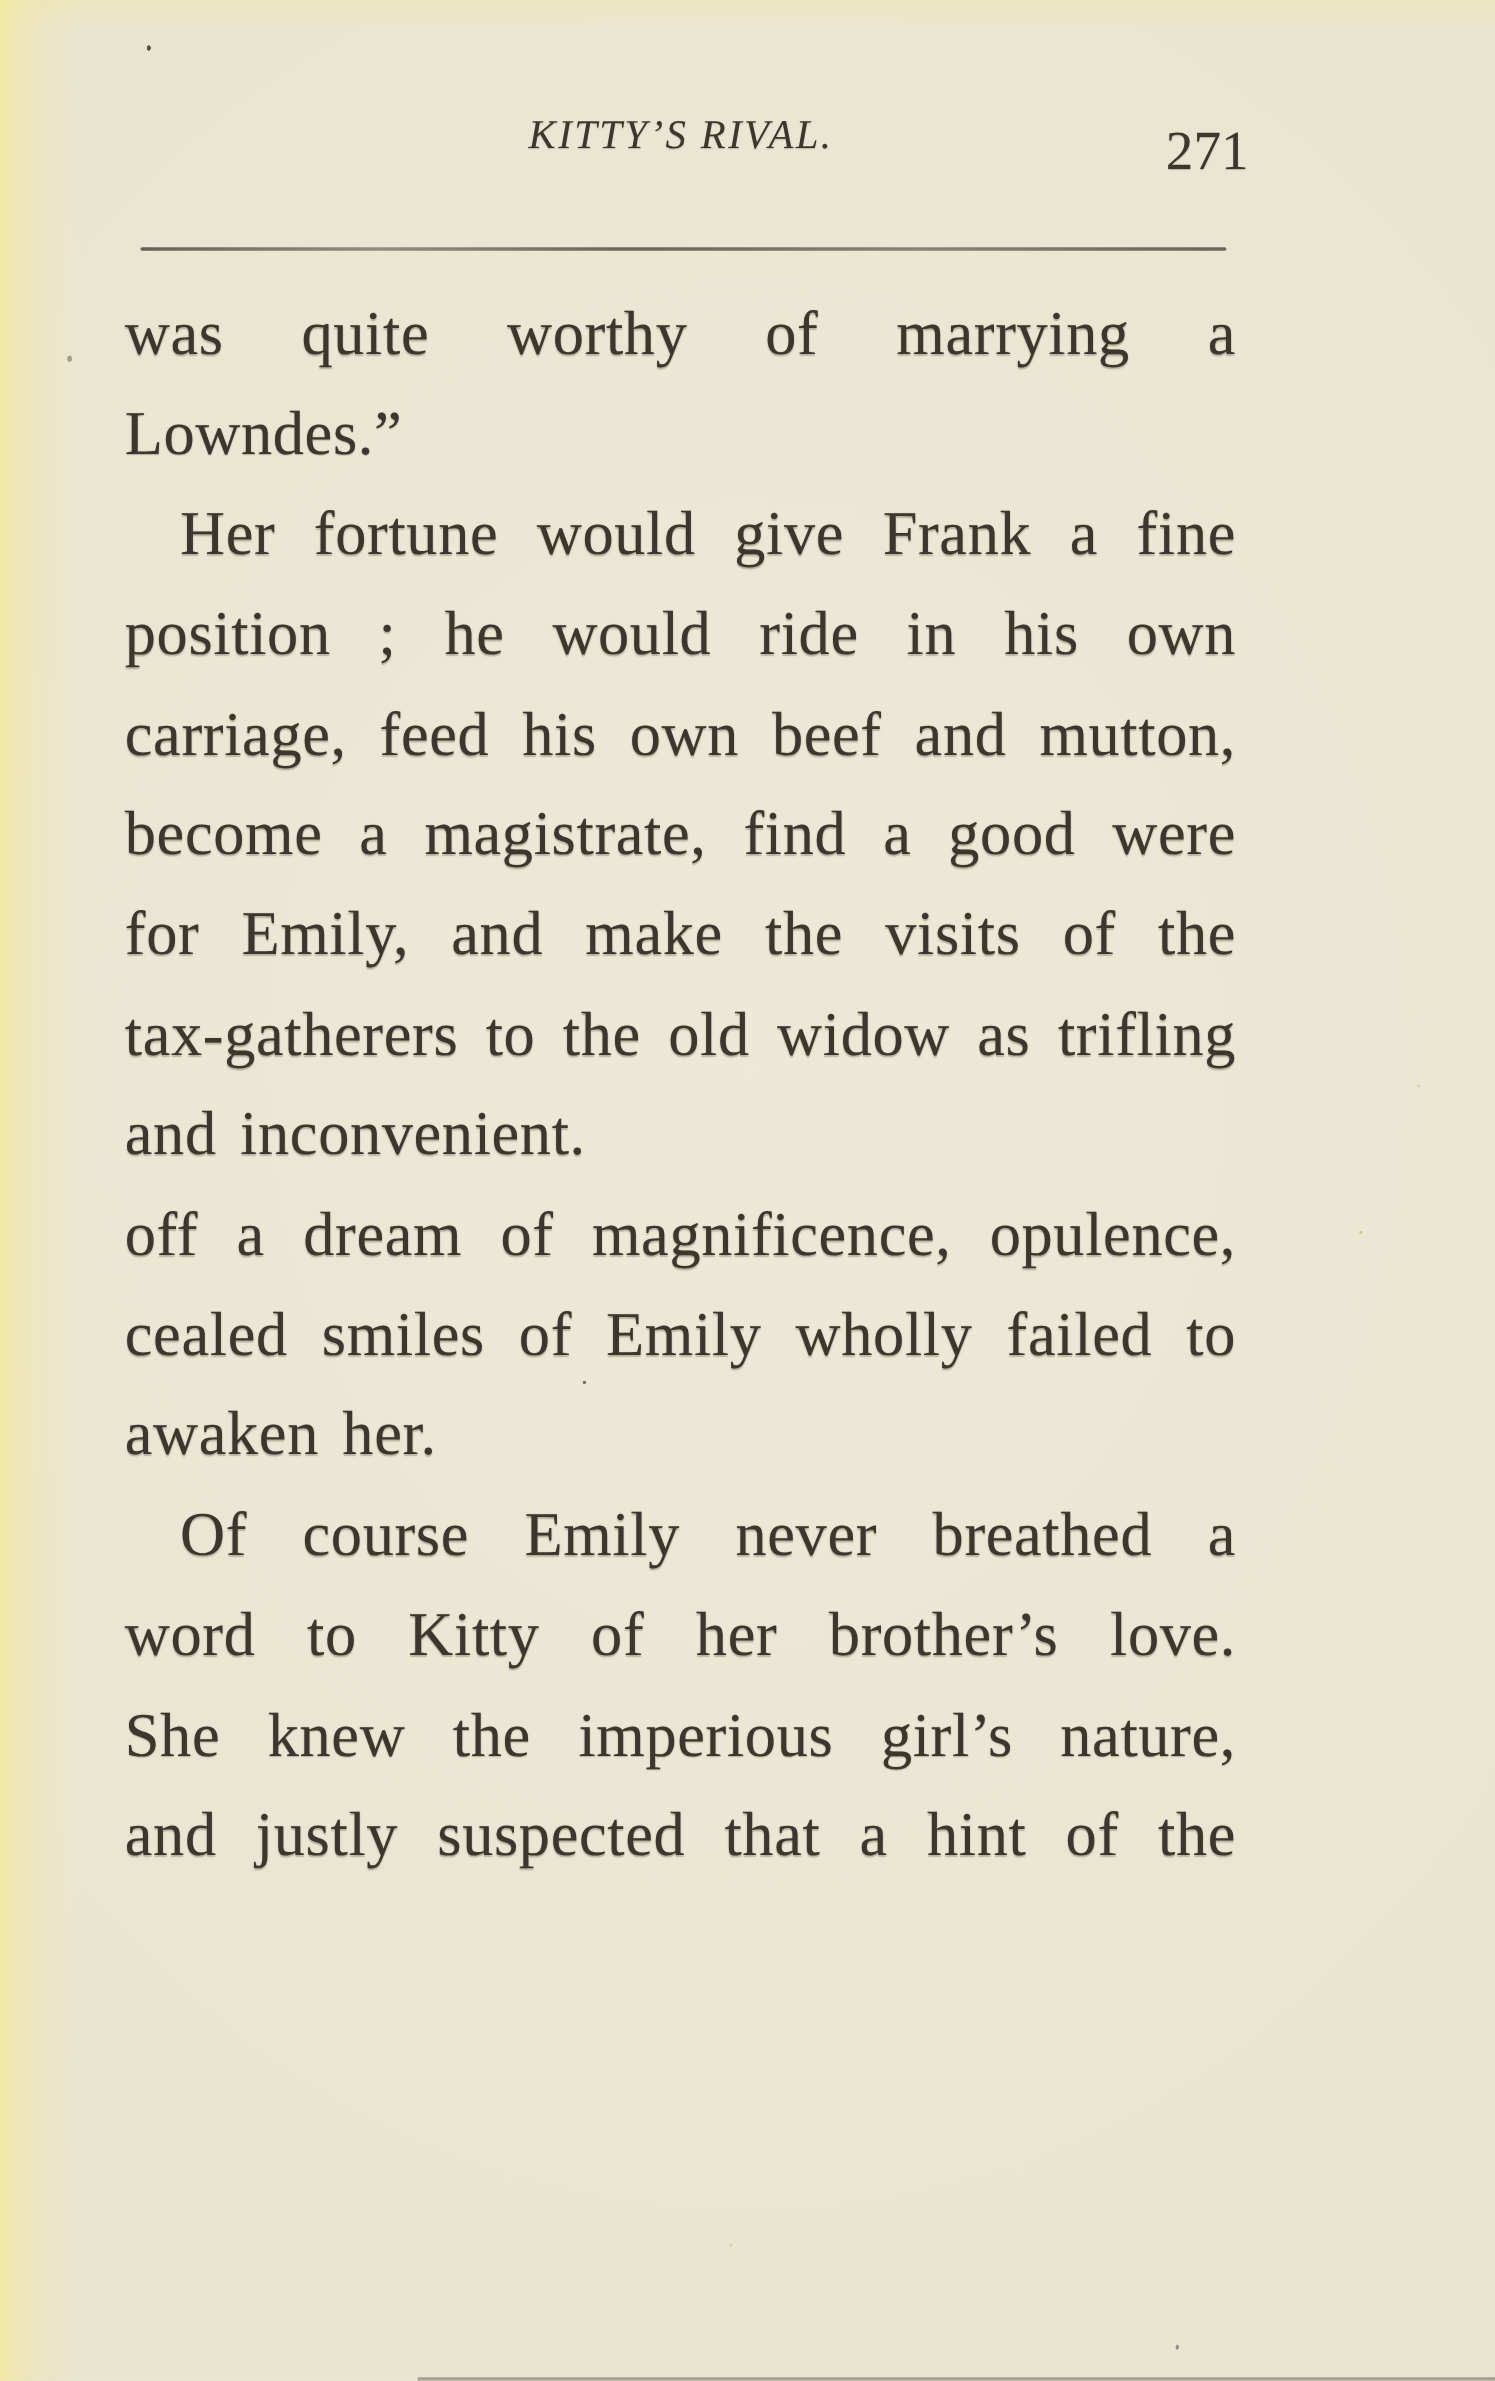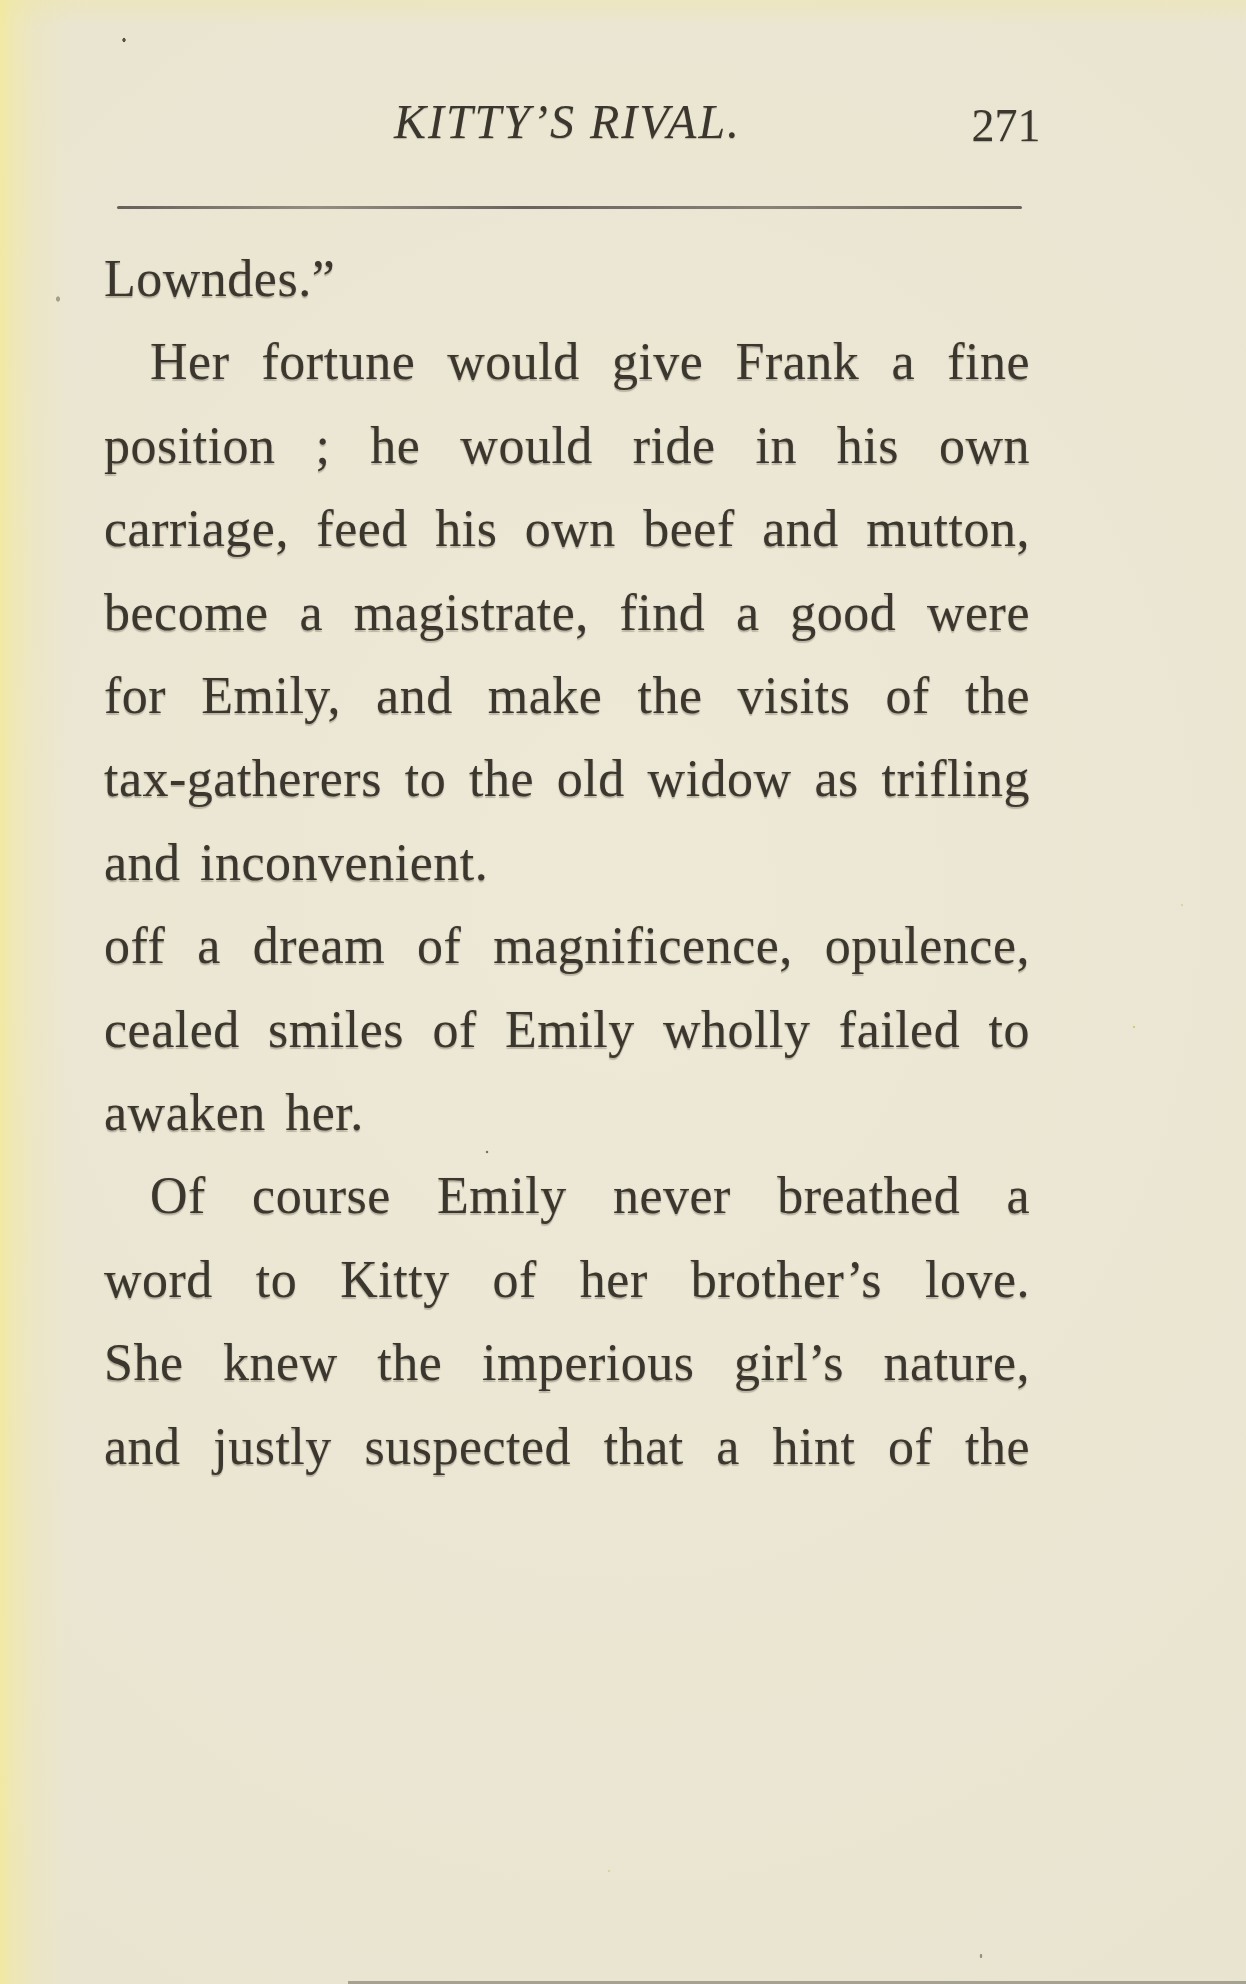--- a/index.html
+++ b/index.html
@@ -39,21 +39,21 @@
       radial-gradient(2.5px 2.5px at 244px 867px, rgba(214,202,121,0.65) 45%, rgba(214,202,121,0) 80%),
       radial-gradient(2px 3px   at 981px 1956px, rgba(107,102,95,0.65) 55%, rgba(107,102,95,0) 82%),
       radial-gradient(2px 2px   at 609px 1871px, rgba(210,198,124,0.60) 45%, rgba(210,198,124,0) 80%),
       radial-gradient(2px 2px   at 1182px 905px, rgba(205,194,120,0.50) 45%, rgba(205,194,120,0) 80%);
   }
   .running-title{
     position:absolute;
     top:94px;left:105px;width:925px;
     text-align:center;
     font-style:italic;
-    font-size:48px;
+    font-size:34px;
     letter-spacing:2px;
     color:var(--ink);
     text-shadow:0 1px 1px rgba(125,117,98,0.45);
     white-space:nowrap;
   }
   .page-number{
     position:absolute;
     top:99px;left:960px;width:92px;
     text-align:center;
     font-size:46px;
@@ -103,20 +103,21 @@
   <div class="paper-tint"></div>
   <div class="paper-specks"></div>
 
   <div class="running-title">KITTY’S RIVAL.</div>
 
   <div class="page-number">271</div>
 
   <div class="header-rule"></div>
 
   <div class="text-block">
+      <div class="line">was quite worthy of marrying a</div>
       <div class="line para-end">Lowndes.”</div>
       <div class="line indent">Her fortune would give Frank a fine</div>
       <div class="line">position ; he would ride in his own</div>
       <div class="line">carriage, feed his own beef and mutton,</div>
       <div class="line">become a magistrate, find a good were</div>
       <div class="line">for Emily, and make the visits of the</div>
       <div class="line">tax-gatherers to the old widow as trifling</div>
       <div class="line para-end">and inconvenient.</div>
       <div class="line">off a dream of magnificence, opulence,</div>
       <div class="line">cealed smiles of Emily wholly failed to</div>

